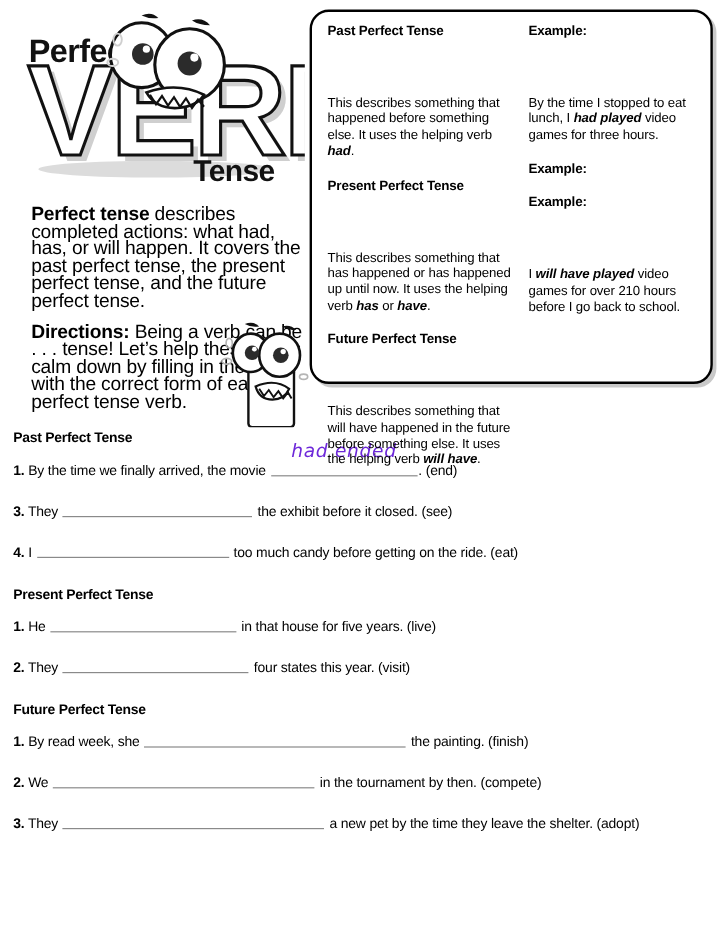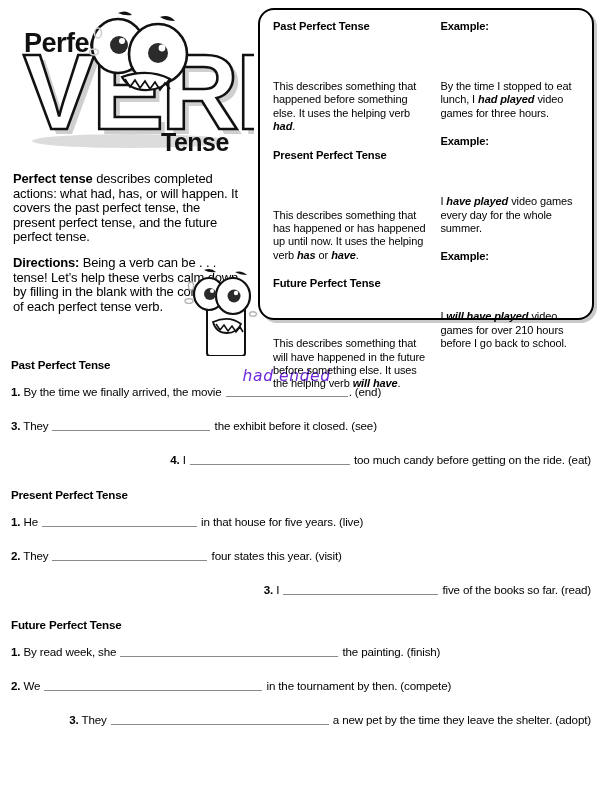--- a/index.html
+++ b/index.html
@@ -55,24 +55,24 @@
     font-size: 11px;
     line-height: 13.4px;
     letter-spacing: -0.1px;
     margin-top: 47px;
   }
   .ib-body i { font-weight: bold; }
 
   
   #intro {
     position: absolute;
-    left: 13px;
+    left: 26px;
     top: 172px;
     width: 232px;
-    font-size: 13px;
+    font-size: 16px;
     line-height: 14.6px;
     letter-spacing: -0.15px;
   }
   #intro p { margin: 0 0 11px 0; }
   #intro b { font-weight: bold; }
 
   
   #cartoon {
     position: absolute;
     left: 183px;
@@ -96,21 +96,21 @@
     margin: 0 0 13px 0;
   }
   .sec + .sec { margin-top: 21px; }
   .q {
     font-size: 11.6px;
     line-height: 15px;
     letter-spacing: -0.15px;
     margin: 0 0 19px 0;
     white-space: nowrap;
   }
-  .q:last-child { margin-bottom: 0; text-align: right; }
+  .q:last-child { margin-bottom: 0; }
   .qnum { font-weight: bold; }
   .blank {
     display: inline-block;
     border-bottom: 1px solid #8a8a8a;
     height: 12px;
     vertical-align: -1px;
     margin: 0 1px;
   }
   .answer {
     display: inline-block;
@@ -188,21 +188,20 @@
       <div class="ib-body"><span>This describes something that will have happened in the future before something else. It uses the helping verb </span><i>will have</i><span>.</span></div>
     </div>
   </div>
   <div class="col col-right">
     <div class="ib-block">
       <div class="ib-head">Example:</div>
       <div class="ib-body"><span>By the time I stopped to eat lunch, I </span><i>had played</i><span> video games for three hours.</span></div>
     </div>
     <div class="ib-block">
       <div class="ib-head">Example:</div>
-      <div class="ib-body"><span>I </span><i>have played</i><span> video games every day for the whole summer.</span></div>
     </div>
     <div class="ib-block">
       <div class="ib-head">Example:</div>
       <div class="ib-body"><span>I </span><i>will have played</i><span> video games for over 210 hours before I go back to school.</span></div>
     </div>
   </div>
 </div>
 
 <div id="intro">
   <p><b>Perfect tense</b><span> describes completed actions: what had, has, or will happen. It covers the past perfect tense, the present perfect tense, and the future perfect tense.</span></p>
@@ -249,23 +248,20 @@
   </div>
 
   <div class="sec">
     <div class="sec-head">Present Perfect Tense</div>
     <div class="q">
       <span class="qnum">1.</span><span> He </span><span class="blank" style="width:155px"></span><span> in that house for five years. (live)</span>
     </div>
     <div class="q">
       <span class="qnum">2.</span><span> They </span><span class="blank" style="width:155px"></span><span> four states this year. (visit)</span>
     </div>
-    <div class="q">
-      <span class="qnum">3.</span><span> I </span><span class="blank" style="width:155px"></span><span> five of the books so far. (read)</span>
-    </div>
   </div>
 
   <div class="sec">
     <div class="sec-head">Future Perfect Tense</div>
     <div class="q">
       <span class="qnum">1.</span><span> By read week, she </span><span class="blank" style="width:218px"></span><span> the painting. (finish)</span>
     </div>
     <div class="q">
       <span class="qnum">2.</span><span> We </span><span class="blank" style="width:218px"></span><span> in the tournament by then. (compete)</span>
     </div>

